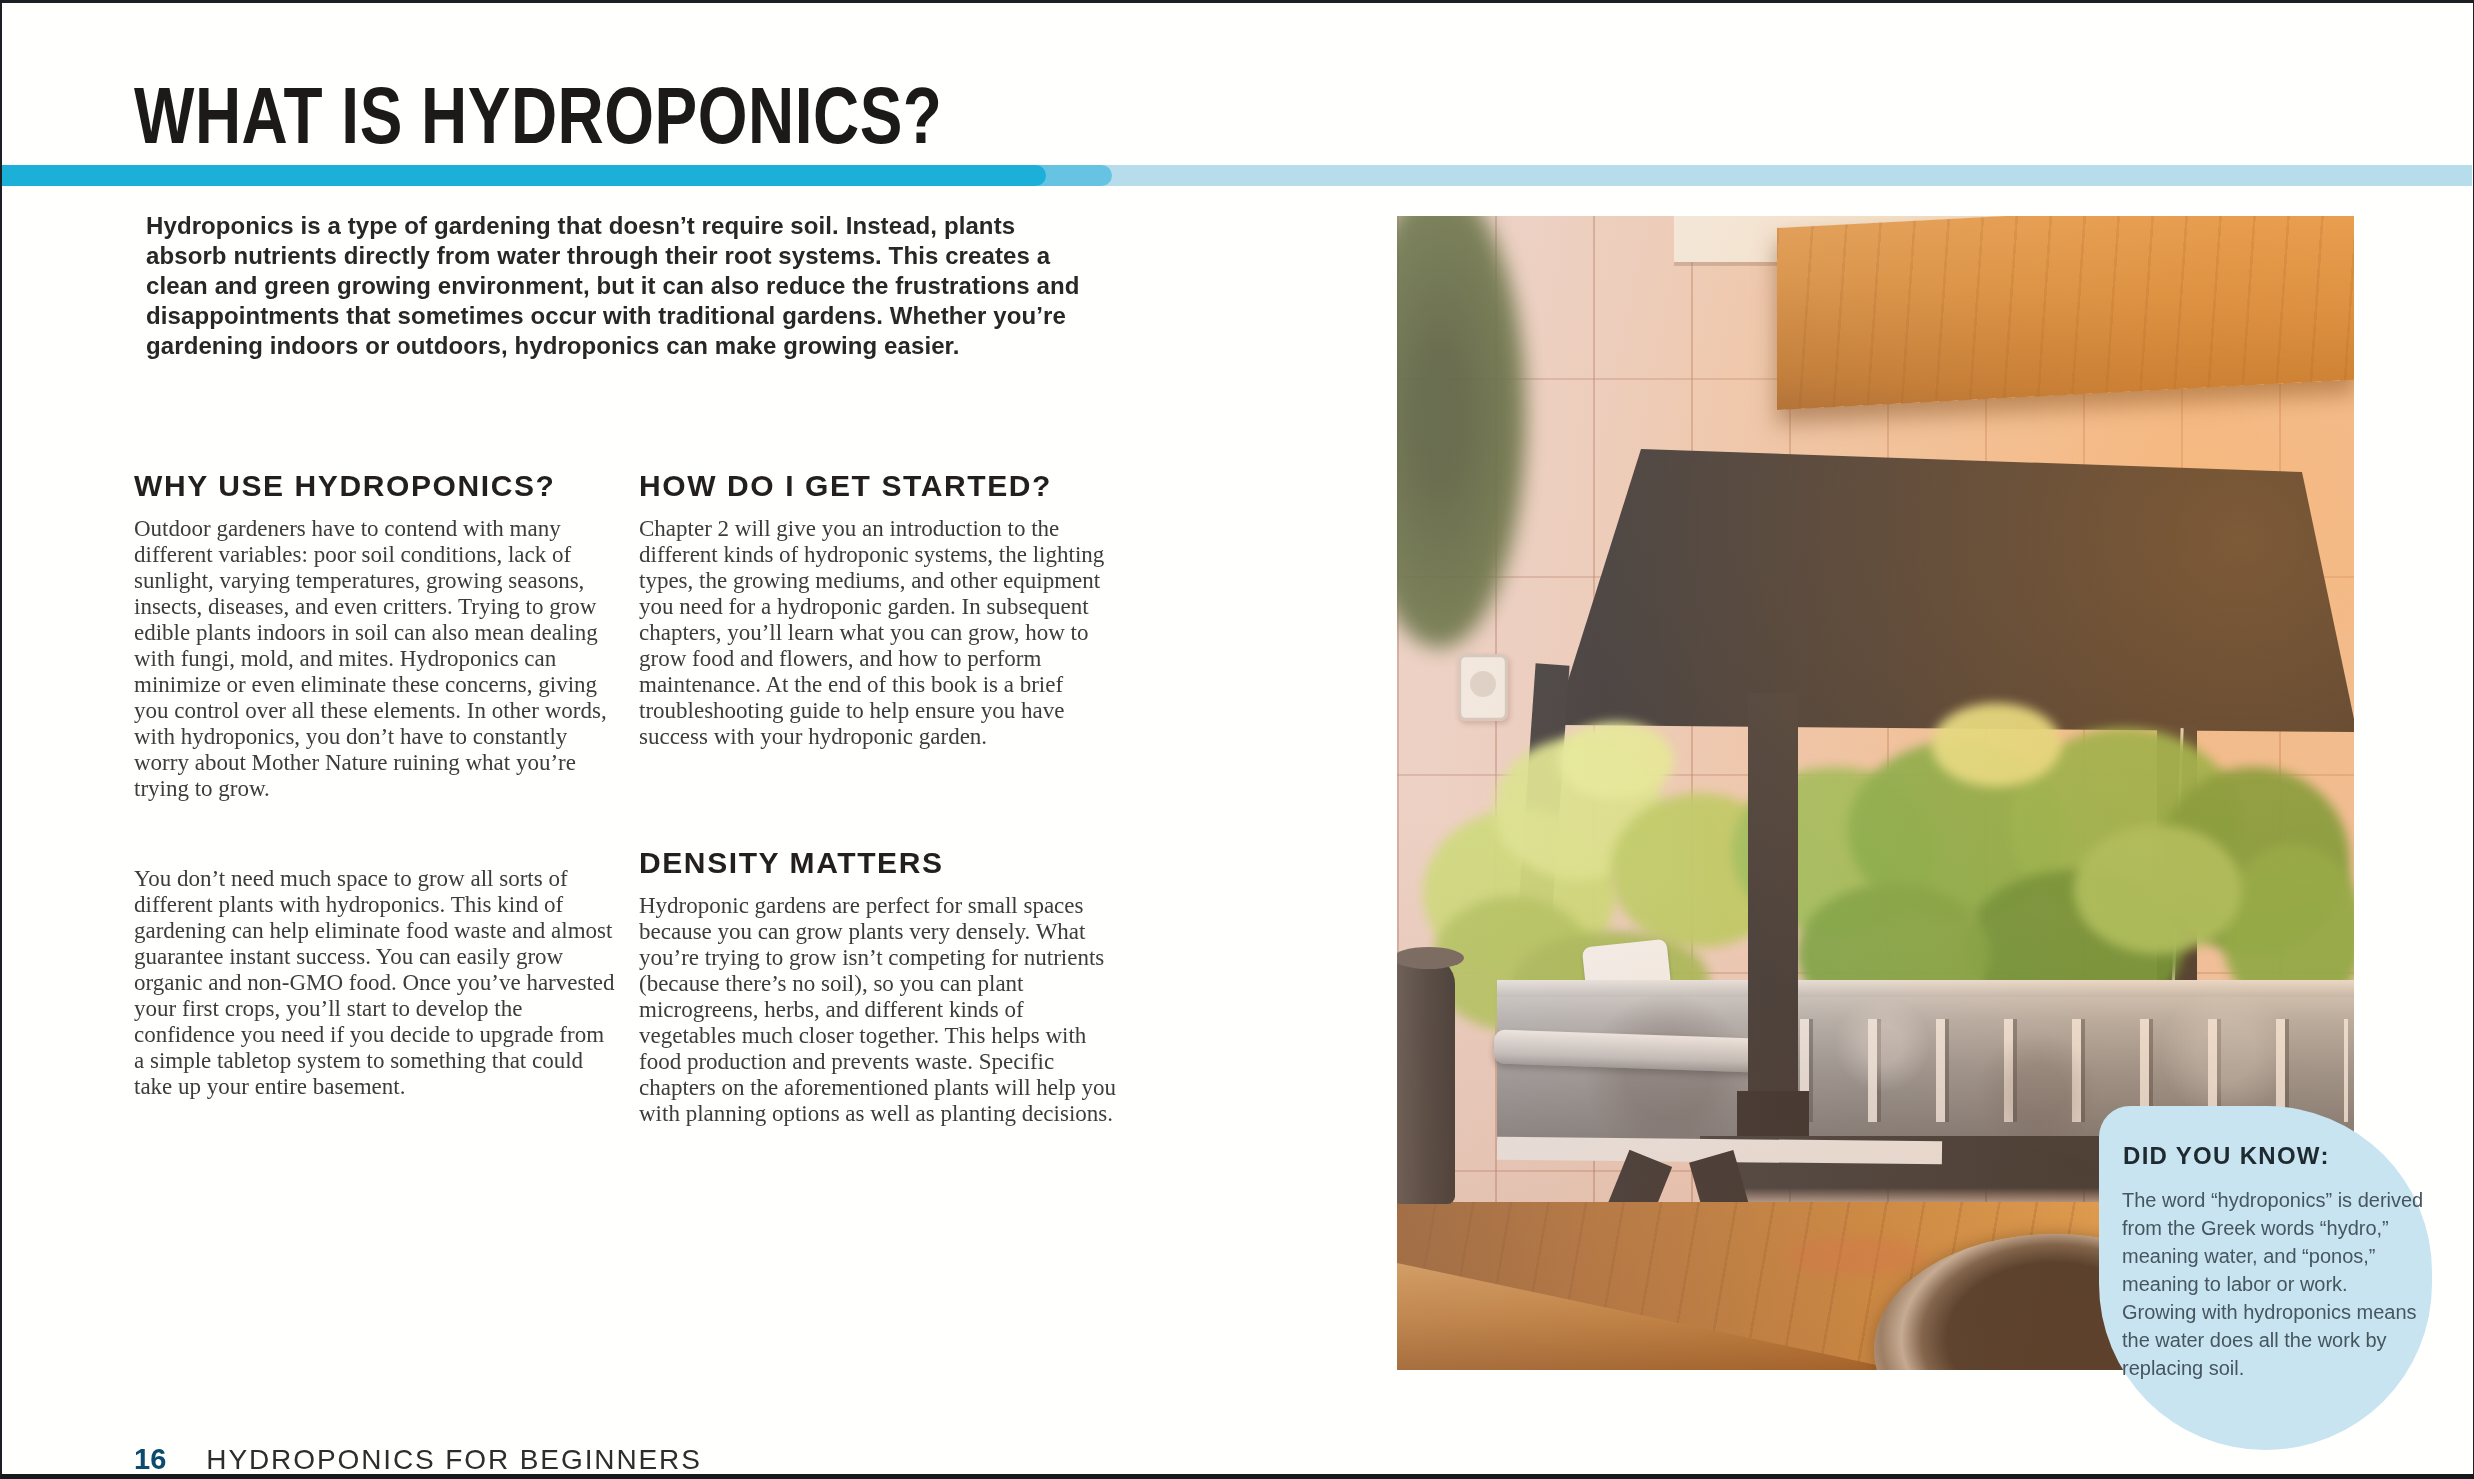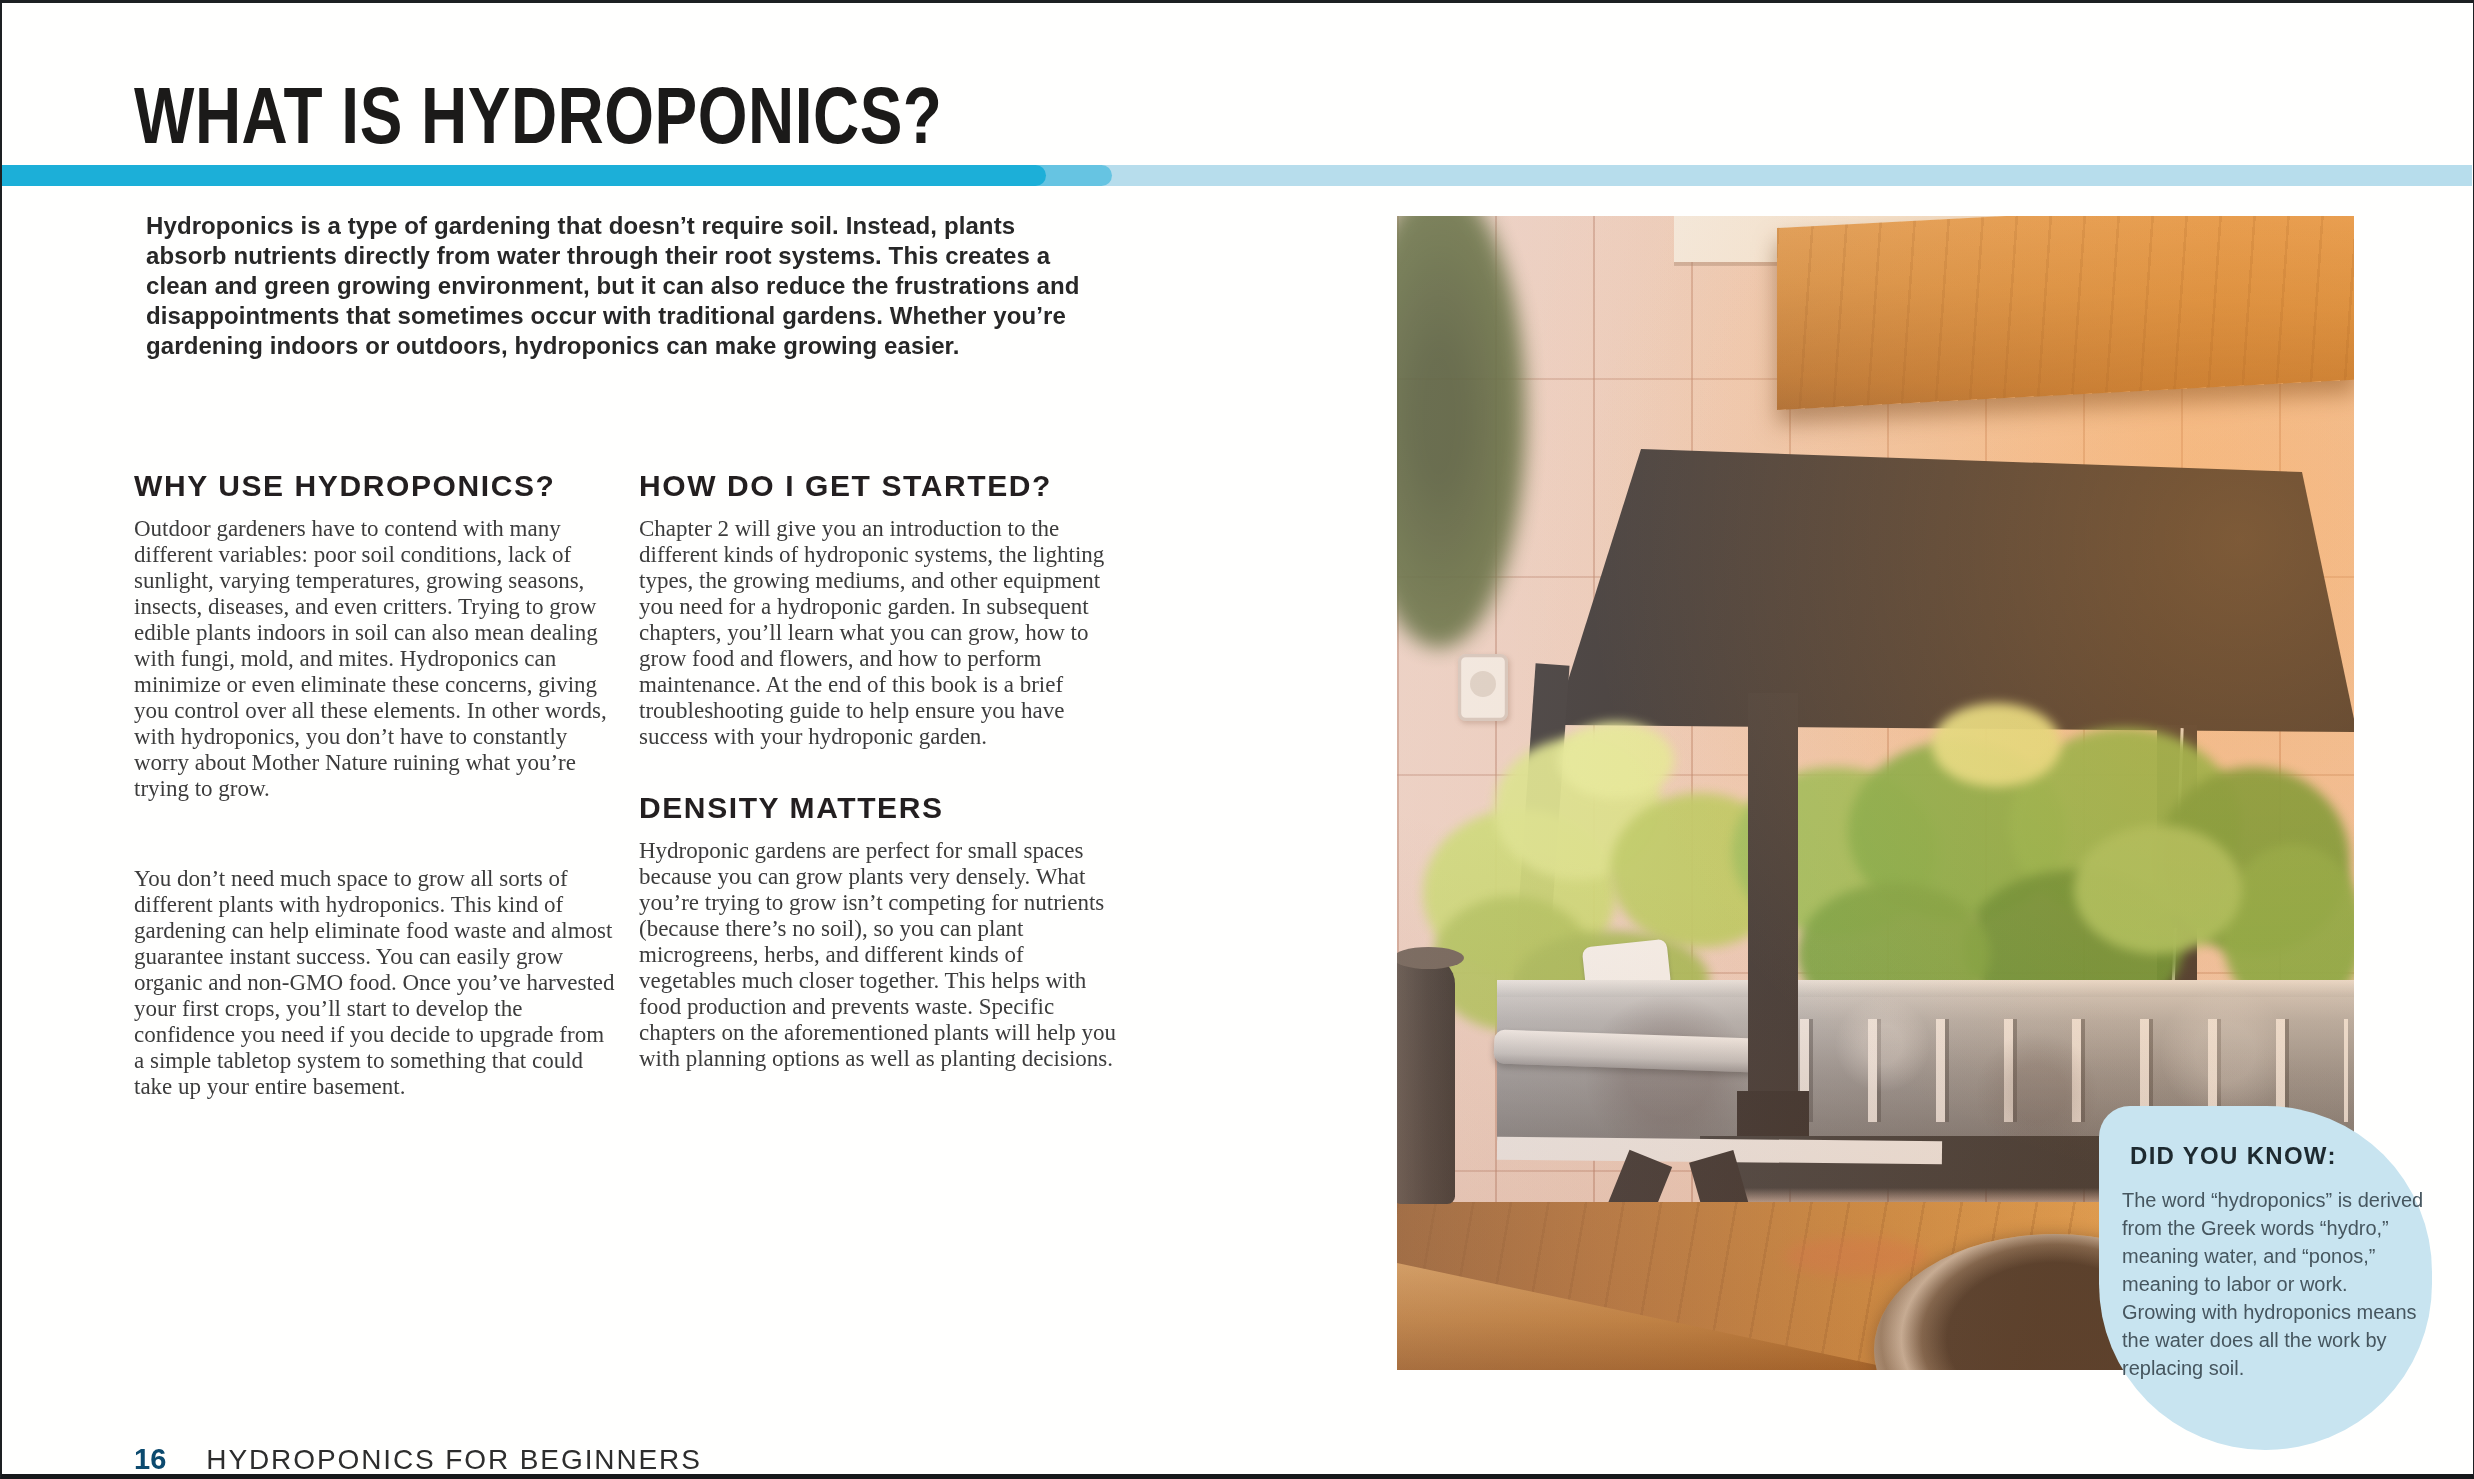--- a/index.html
+++ b/index.html
@@ -23,21 +23,21 @@
   
   .intro{position:absolute;left:144px;top:208px;width:951px;margin:0;
          font-size:24px;line-height:30px;font-weight:700;color:#272727;letter-spacing:0.1px;}
 
   
   .col{position:absolute;top:466px;width:482px;}
   .col1{left:132px;}
   .col2{left:637px;}
   .col h2{margin:0 0 13px 0;font-size:30px;line-height:34px;font-weight:700;
           color:#231f20;letter-spacing:1.6px;white-space:nowrap;}
-  .col h2.h-later{margin-top:41px;}
+  .col h2.h-later{margin-top:96px;}
   .col p{margin:0;font-family:"Liberation Serif",serif;font-size:23px;line-height:26px;
          color:#3c3c3c;}
   .col p.gap{margin-top:64px;}
 
   
   .photo{position:absolute;left:1395px;top:213px;width:957px;height:1154px;margin:0;
          overflow:hidden;z-index:5;
          background-color:#e7d2ca;
          background-image:
            radial-gradient(ellipse at 82% 22%, rgba(255,185,110,.38), transparent 62%),
@@ -116,21 +116,21 @@
        border-radius:50%;background:#5a5048;}
   .photo-light{left:0;top:0;width:957px;height:1154px;pointer-events:none;
        background:radial-gradient(ellipse at 88% 28%, rgba(255,175,85,.30), transparent 55%),
                   linear-gradient(100deg, rgba(252,235,228,.22), rgba(248,145,60,.16) 72%),
                   linear-gradient(15deg, rgba(120,50,20,.14), transparent 40%);}
 
   
   .callout{position:absolute;left:2097px;top:1103px;width:333px;height:344px;z-index:20;
            background:#c8e4f0;border-radius:31px 166px 166px 166px;box-sizing:border-box;
            padding:37px 7.7px 0 23px;}
-  .callout h3{margin:0 0 17px 8px;font-size:24px;line-height:26px;font-weight:700;
+  .callout h3{margin:0 0 17px 1px;font-size:24px;line-height:26px;font-weight:700;
            color:#1e2a30;letter-spacing:1.3px;}
   .callout p{margin:0;font-size:20px;line-height:28px;font-weight:400;color:#46565f;}
 
   
   .footer{position:absolute;left:132px;top:1409px;display:flex;align-items:baseline;z-index:3;}
   .pagenum{font-size:29px;font-weight:800;color:#0c4a6e;}
   .booktitle{margin-left:40px;font-size:28px;font-weight:400;letter-spacing:1.9px;color:#2d2d2d;margin-top:32px;}
 </style>
 </head>
 <body>

